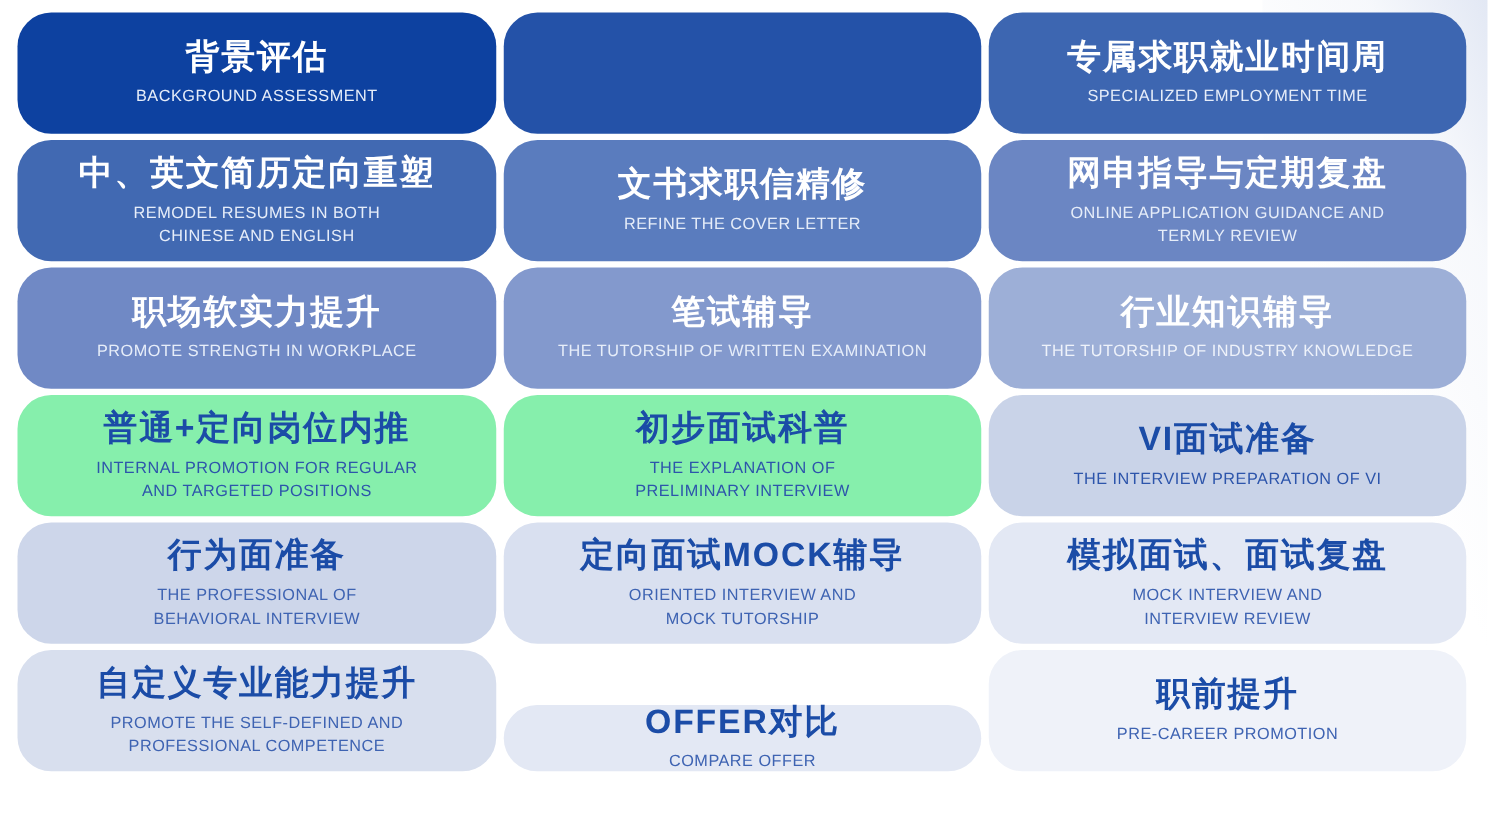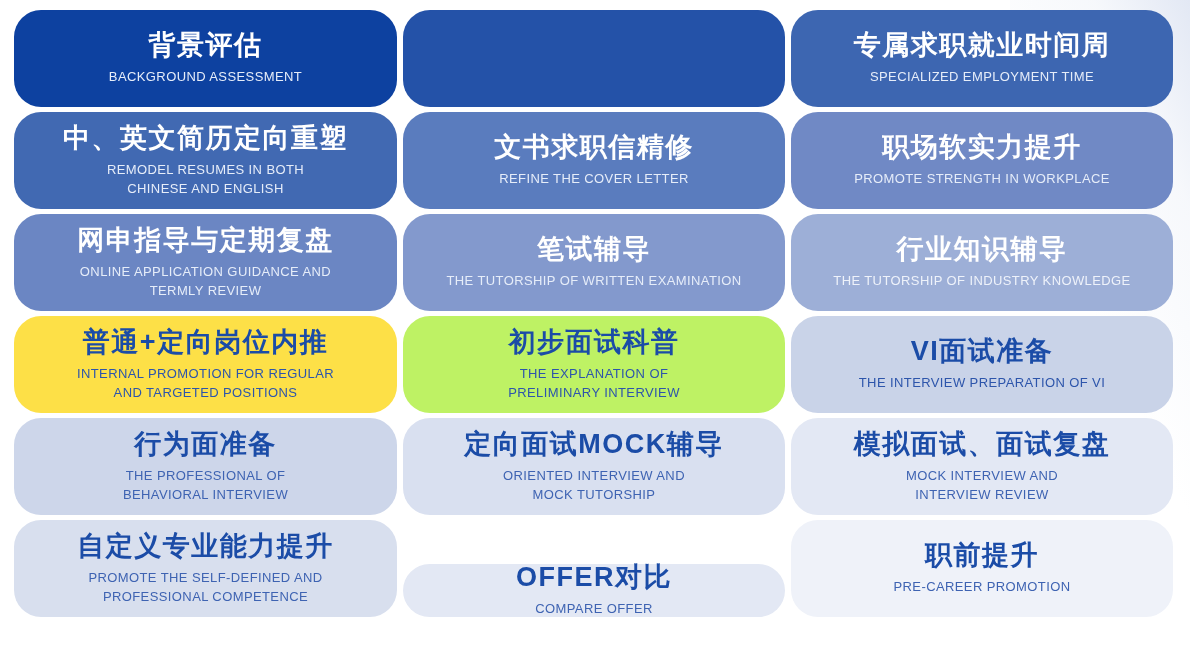--- a/index.html
+++ b/index.html
@@ -60,48 +60,48 @@
     <div class="t" style="color: rgb(255, 255, 255);">中、英文简历定向重塑</div>
     <div class="s" style="color: rgb(230, 237, 249);">REMODEL RESUMES IN BOTH
 CHINESE AND ENGLISH</div>
   </div>
 
   <div class="card" style="background: rgb(90, 124, 190);">
     <div class="t" style="color: rgb(255, 255, 255);">文书求职信精修</div>
     <div class="s" style="color: rgb(230, 237, 249);">REFINE  THE COVER LETTER</div>
   </div>
 
-  <div class="card" style="background: rgb(112, 137, 197);">
-    <div class="t" style="color: rgb(255, 255, 255);">职场软实力提升</div>
-    <div class="s" style="color: rgb(230, 237, 249);">PROMOTE STRENGTH IN WORKPLACE</div>
-  </div>
-
   <div class="card" style="background: rgb(107, 134, 195);">
     <div class="t" style="color: rgb(255, 255, 255);">网申指导与定期复盘</div>
     <div class="s" style="color: rgb(230, 237, 249);">ONLINE APPLICATION GUIDANCE AND
 TERMLY REVIEW</div>
+  </div>
+
+  <div class="card" style="background: rgb(112, 137, 197);">
+    <div class="t" style="color: rgb(255, 255, 255);">职场软实力提升</div>
+    <div class="s" style="color: rgb(230, 237, 249);">PROMOTE STRENGTH IN WORKPLACE</div>
   </div>
 
   <div class="card" style="background: rgb(131, 153, 205);">
     <div class="t" style="color: rgb(255, 255, 255);">笔试辅导</div>
     <div class="s" style="color: rgb(230, 237, 249);">THE TUTORSHIP OF WRITTEN EXAMINATION</div>
   </div>
 
   <div class="card" style="background: rgb(157, 175, 215);">
     <div class="t" style="color: rgb(255, 255, 255);">行业知识辅导</div>
     <div class="s" style="color: rgb(238, 242, 250);">THE TUTORSHIP OF INDUSTRY KNOWLEDGE</div>
   </div>
 
-  <div class="card" style="background: #fde047;">
+  <div class="card" style="background: #86efac;">
     <div class="t" style="color: rgb(27, 76, 167);">普通+定向岗位内推</div>
     <div class="s" style="color: rgb(45, 85, 171);">INTERNAL PROMOTION FOR REGULAR
 AND TARGETED POSITIONS</div>
   </div>
 
-  <div class="card" style="background: #bef264;">
+  <div class="card" style="background: #86efac;">
     <div class="t" style="color: rgb(27, 76, 167);">初步面试科普</div>
     <div class="s" style="color: rgb(45, 85, 171);">THE EXPLANATION OF
 PRELIMINARY INTERVIEW</div>
   </div>
 
   <div class="card" style="background: rgb(201, 211, 232);">
     <div class="t" style="color: rgb(27, 76, 167);">VI面试准备</div>
     <div class="s" style="color: rgb(45, 85, 171);">THE INTERVIEW PREPARATION OF VI</div>
   </div>
 

